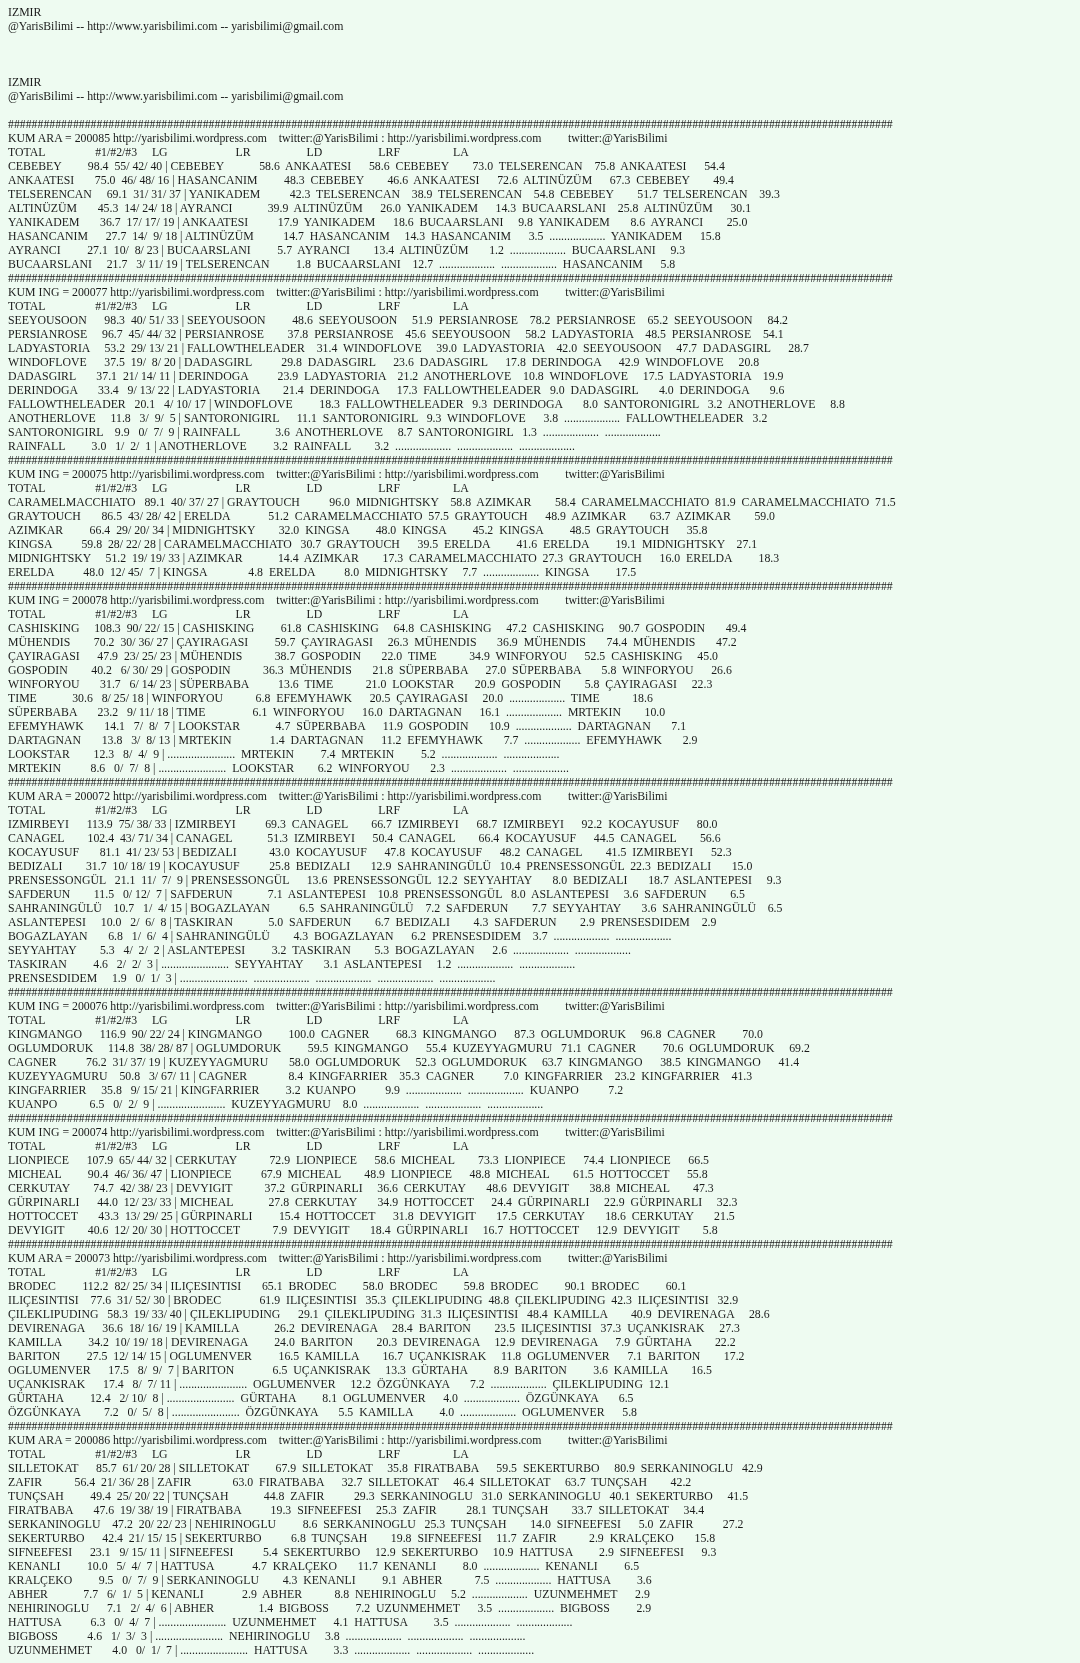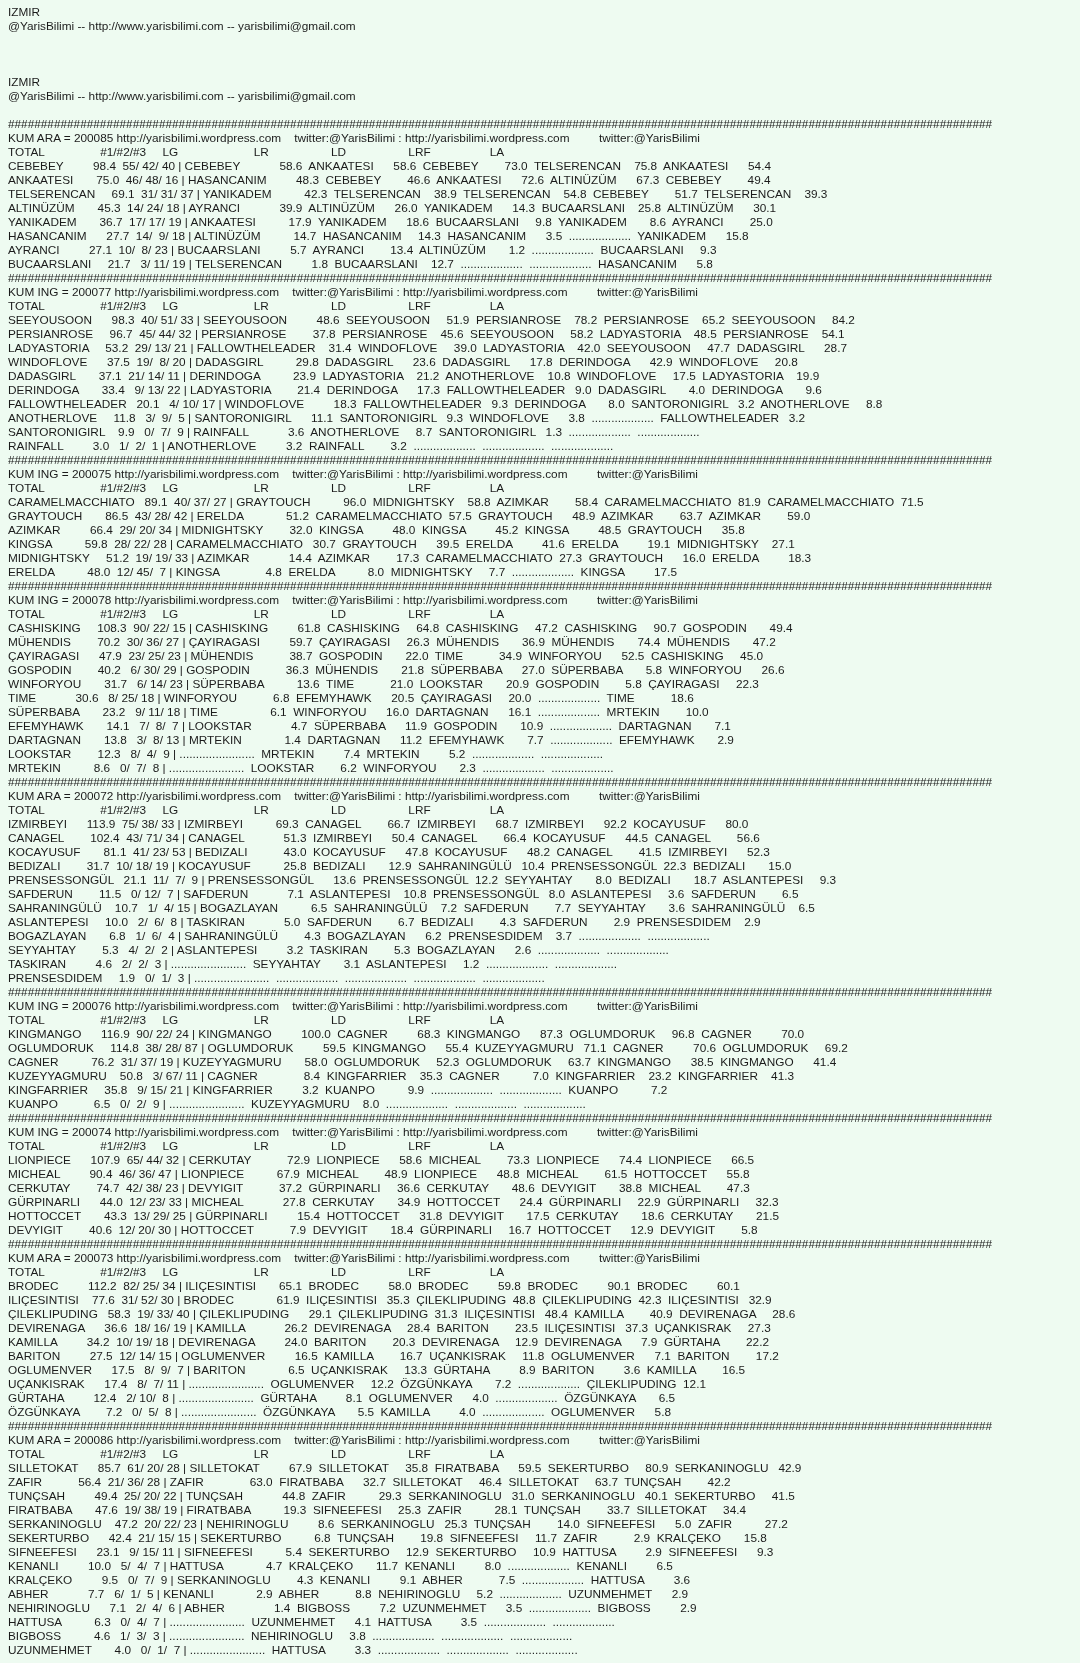--- a/index.html
+++ b/index.html
@@ -4,21 +4,21 @@
 <style>
   html,body{margin:0;padding:0;}
   body{
     width:1080px;height:1663px;
     background:#eefbf1;
     overflow:hidden;
   }
   .doc{
     margin:0;
     padding:5px 0 0 8px;
-    font-family:Liberation Sans, sans-serif;
+    font-family:Liberation Serif, serif;
     font-size:11.8px;
     line-height:14px;
     color:#1b1b1b;
     white-space:pre;
   }
 </style>
 </head>
 <body>
 
 <pre class="doc" id="doc">IZMIR

